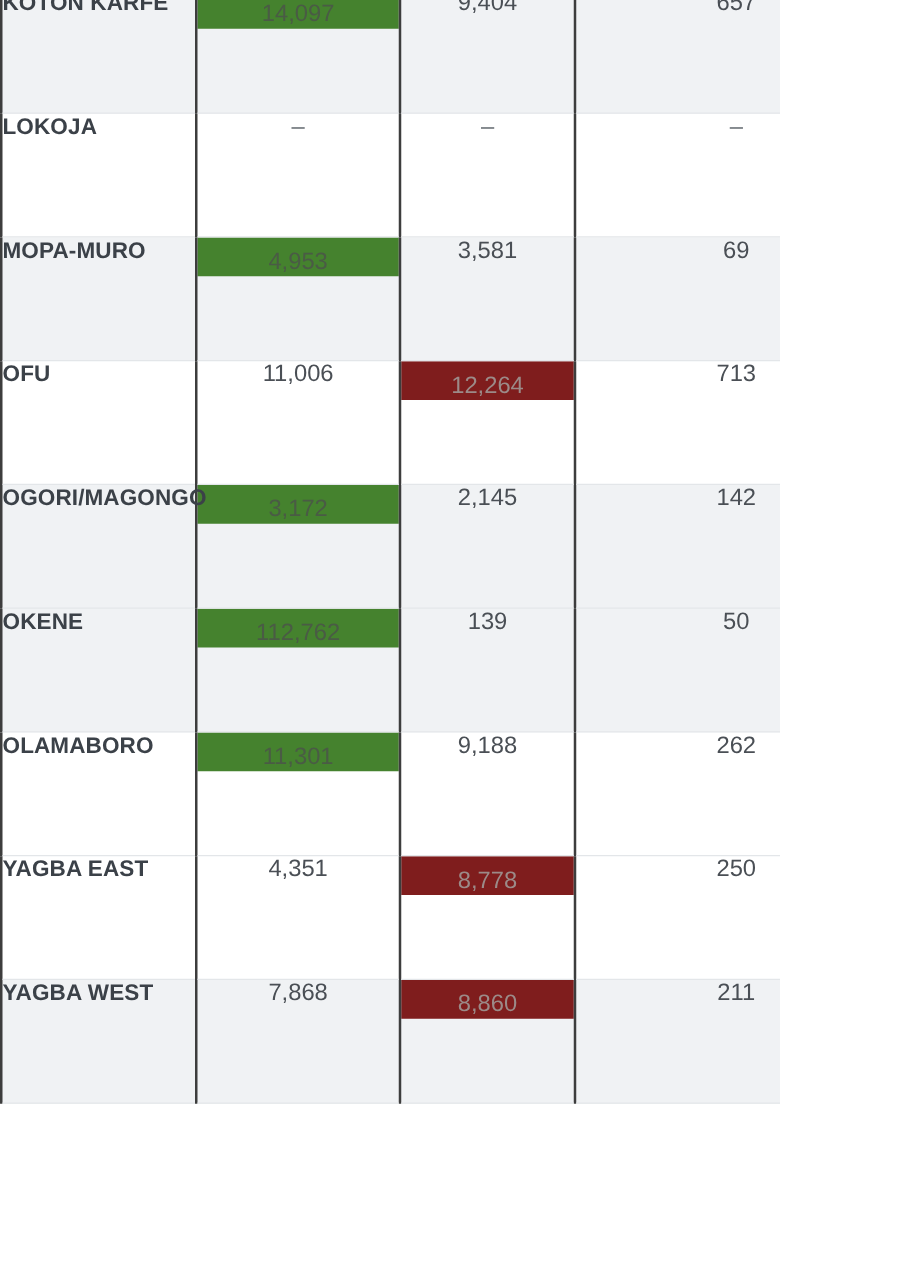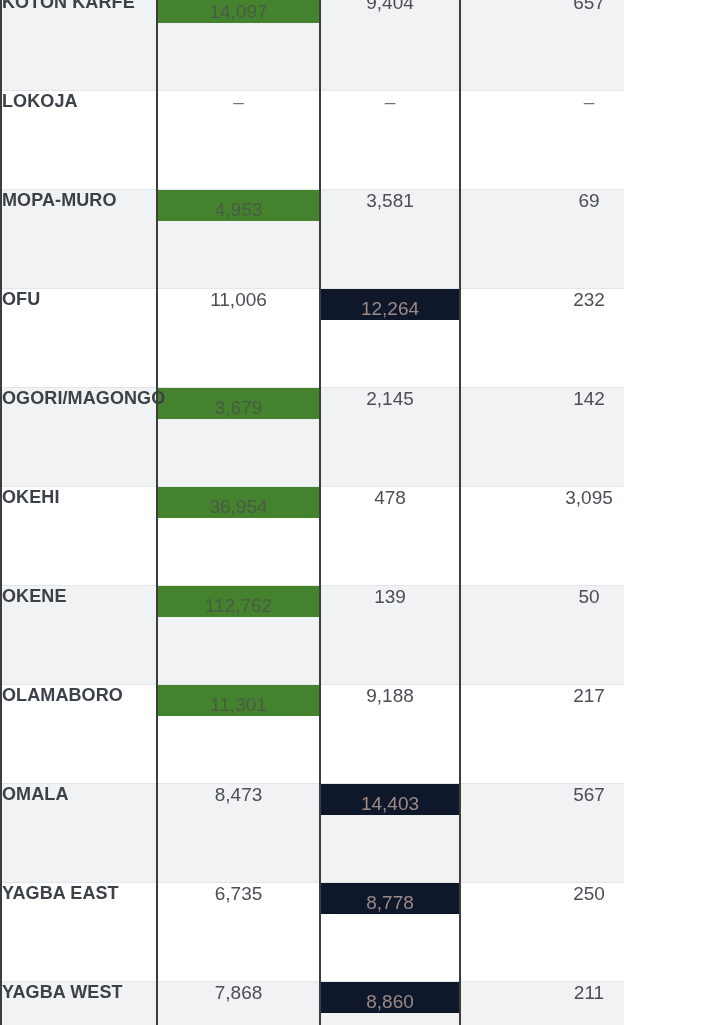--- a/index.html
+++ b/index.html
@@ -82,21 +82,21 @@
     padding-top: 0;
   }
   td.val.hl .fill {
     display: block;
     width: 100%;
     height: 100%;
     padding-top: 9px;
     box-sizing: border-box;
   }
   td.val.hl.green .fill { background: #45822e; }
-  td.val.hl.red   .fill { background: #0f172a; }
+  td.val.hl.red   .fill { background: #7f1d1d; }
 
   
   td.val.hl.green .fill { color: #4a5b45; }
   td.val.hl.red   .fill { color: #9c8a88; }
 
   td.val .dash {
     color: #6b7177;
     font-size: 19px;
   }
 
@@ -152,65 +152,49 @@
           </td>
           <td class="val sep-r">3,581</td>
           <td class="val">69</td>
         </tr>
         <tr class="even">
           <td class="lga sep-l sep-r">OFU</td>
           <td class="val sep-r">11,006</td>
           <td class="val hl red sep-r">
             <span class="fill">12,264</span>
           </td>
-          <td class="val">232</td>
+          <td class="val">713</td>
         </tr>
         <tr class="odd">
           <td class="lga sep-l sep-r">OGORI/MAGONGO</td>
           <td class="val hl green sep-r">
-            <span class="fill">3,679</span>
+            <span class="fill">3,172</span>
           </td>
           <td class="val sep-r">2,145</td>
           <td class="val">142</td>
         </tr>
-        <tr class="even">
-          <td class="lga sep-l sep-r">OKEHI</td>
-          <td class="val hl green sep-r">
-            <span class="fill">36,954</span>
-          </td>
-          <td class="val sep-r">478</td>
-          <td class="val">3,095</td>
-        </tr>
         <tr class="odd">
           <td class="lga sep-l sep-r">OKENE</td>
           <td class="val hl green sep-r">
             <span class="fill">112,762</span>
           </td>
           <td class="val sep-r">139</td>
           <td class="val">50</td>
         </tr>
         <tr class="even">
           <td class="lga sep-l sep-r">OLAMABORO</td>
           <td class="val hl green sep-r">
             <span class="fill">11,301</span>
           </td>
           <td class="val sep-r">9,188</td>
-          <td class="val">217</td>
-        </tr>
-        <tr class="odd">
-          <td class="lga sep-l sep-r">OMALA</td>
-          <td class="val sep-r">8,473</td>
-          <td class="val hl red sep-r">
-            <span class="fill">14,403</span>
-          </td>
-          <td class="val">567</td>
+          <td class="val">262</td>
         </tr>
         <tr class="even">
           <td class="lga sep-l sep-r">YAGBA EAST</td>
-          <td class="val sep-r">6,735</td>
+          <td class="val sep-r">4,351</td>
           <td class="val hl red sep-r">
             <span class="fill">8,778</span>
           </td>
           <td class="val">250</td>
         </tr>
         <tr class="odd">
           <td class="lga sep-l sep-r">YAGBA WEST</td>
           <td class="val sep-r">7,868</td>
           <td class="val hl red sep-r">
             <span class="fill">8,860</span>

